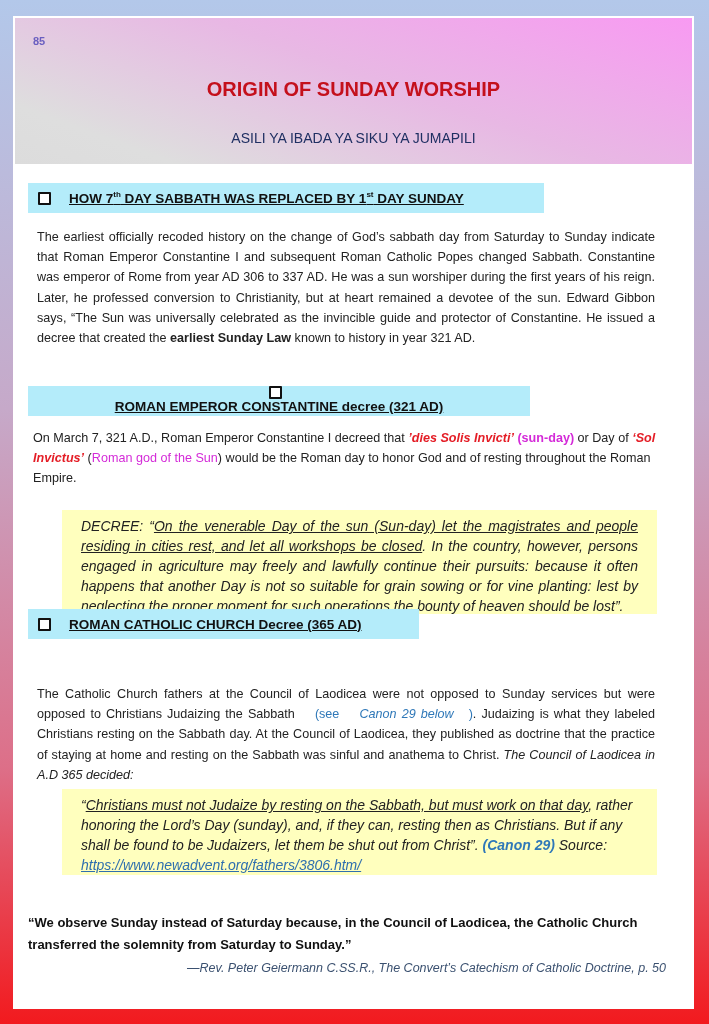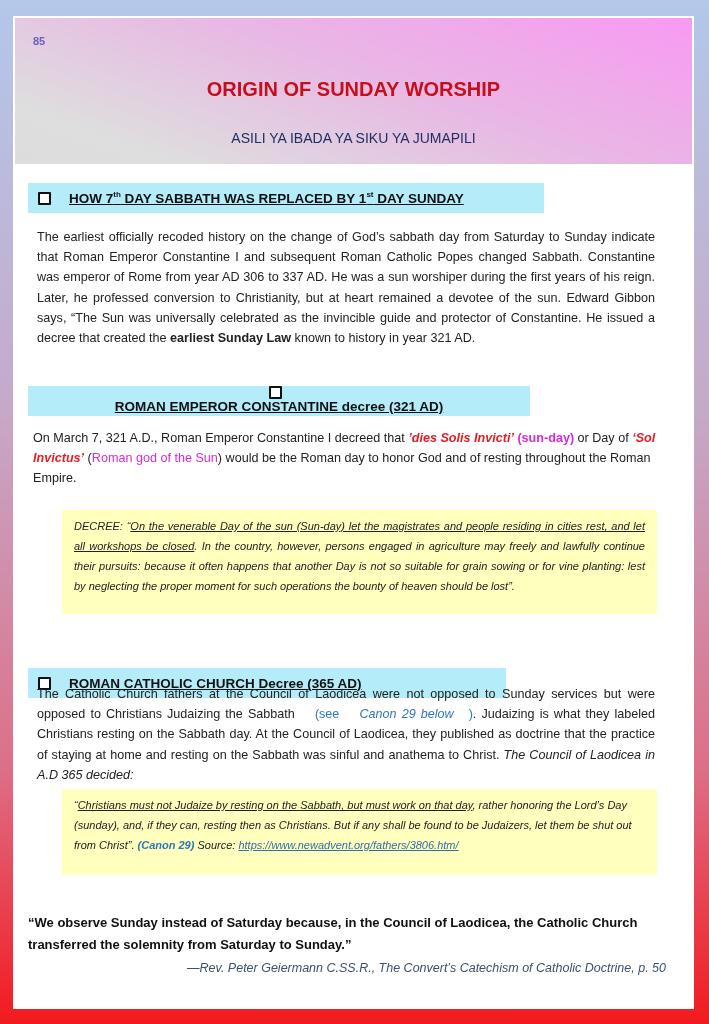--- a/index.html
+++ b/index.html
@@ -35,22 +35,22 @@
   .section-heading .box {
     display: inline-block; width: 9px; height: 9px; border: 2px solid #111; border-radius: 1px;
     margin-left: 10px; margin-right: 18px; background: #fff;
   }
   .section-heading sup { font-size: 8px; }
   .para {
     position: absolute; left: 24px; width: 618px; font-size: 12.6px; line-height: 20.2px; color: #222;
     text-align: justify;
   }
   .quote-box {
-    position: absolute; background: #ffffbe; font-style: italic; font-size: 11px; line-height: 20px; color: #222;
-    padding: 6px 12px; box-sizing: border-box; text-align: justify;
+    position: absolute; background: #ffffbe; font-style: italic; font-size: 14px; line-height: 20px; color: #222;
+    padding: 6px 19px; box-sizing: border-box; text-align: justify;
   }
   .red-ital { color: #e41d26; font-weight: bold; font-style: italic; }
   .magenta { color: #d42ad8; }
   .magenta-b { color: #d42ad8; font-weight: bold; }
   .blue { color: #2f78b8; margin-left: 15px; }
   .blue-b { color: #2f78b8; font-weight: bold; }
   .link { color: #2f6fae; text-decoration: underline; }
   u { text-decoration: underline; }
   .final-quote {
     position: absolute; left: 15px; width: 650px; font-weight: bold; font-size: 13px; line-height: 22px; color: #111;
@@ -77,21 +77,21 @@
   <div class="para" style="top:211px;"><span>The earliest officially recoded history on the change of God’s sabbath day from Saturday to Sunday indicate that Roman Emperor Constantine I and subsequent Roman Catholic Popes changed Sabbath. Constantine was emperor of Rome from year AD 306 to 337 AD. He was a sun worshiper during the first years of his reign. Later, he professed conversion to Christianity, but at heart remained a devotee of the sun. Edward Gibbon says, “The Sun was universally celebrated as the invincible guide and protector of Constantine.  He issued a decree that created the </span><b>earliest Sunday Law</b><span> known to history in year 321 AD.</span></div>
 
   <div class="section-heading" style="top:370px; width:502px;flex-direction:column;">
     <span class="box"></span>
     <span>ROMAN EMPEROR CONSTANTINE  decree (321 AD)</span>
   </div>
   <div class="para" style="top:412px; left:20px; width:640px; text-align:left;"><span>On March 7, 321 A.D., Roman Emperor Constantine I decreed that </span><span class="red-ital">’dies Solis Invicti’</span><span class="magenta-b"> (sun-day)</span><span> or Day of </span><span class="red-ital">‘Sol Invictus’</span><span> (</span><span class="magenta">Roman god of the Sun</span><span>)</span><span> would be the Roman day to honor God and of resting throughout the Roman Empire.</span></div>
 
   <div class="quote-box" style="left:49px; top:494px; width:595px; height:104px;"><span>DECREE: “</span><u>On the venerable Day of the sun (Sun-day) let the magistrates and people residing in cities rest, and let all workshops be closed</u><span>. In the country, however, persons engaged in agriculture may freely and lawfully continue their pursuits: because it often happens that another Day is not so suitable for grain sowing or for vine planting: lest by neglecting the proper moment for such operations the bounty of heaven should be lost”.</span></div>
 
-  <div class="section-heading" style="top:652px; width:478px;text-align:center;">
+  <div class="section-heading" style="top:593px; width:391px;text-align:center;">
     <span class="box"></span>
     <span>ROMAN CATHOLIC CHURCH Decree (365 AD)</span>
   </div>
   <div class="para" style="top:668px;"><span>The Catholic Church fathers at the Council of Laodicea were not opposed to Sunday services but were opposed to Christians Judaizing the Sabbath </span><span class="blue">(see </span><i class="blue">Canon 29 below</i><span class="blue">)</span><span>. Judaizing is what they labeled Christians resting on the Sabbath day. At the Council of Laodicea, they published as doctrine that the practice of staying at home and resting on the Sabbath was sinful and anathema to Christ. </span><i>The Council of Laodicea in A.D 365 decided:</i></div>
 
   <div class="quote-box" style="left:49px; top:773px; width:595px; height:86px; text-align:left;"><span>“</span><u>Christians must not Judaize by resting on the Sabbath, but must work on that day</u><span>, rather honoring the Lord’s Day (sunday), and, if they can, resting then as Christians. But if any shall be found to be Judaizers, let them be shut out from Christ”. </span><b class="blue-b">(Canon 29)</b><span> Source: </span><span class="link">https://www.newadvent.org/fathers/3806.htm/</span></div>
 
   <div class="final-quote" style="top:896px;">“We observe Sunday instead of Saturday because, in the Council of Laodicea, the Catholic Church transferred the solemnity from Saturday to Sunday.”</div>
   <div class="attribution">—Rev. Peter Geiermann C.SS.R., The Convert’s Catechism of Catholic Doctrine, p. 50</div>
 

